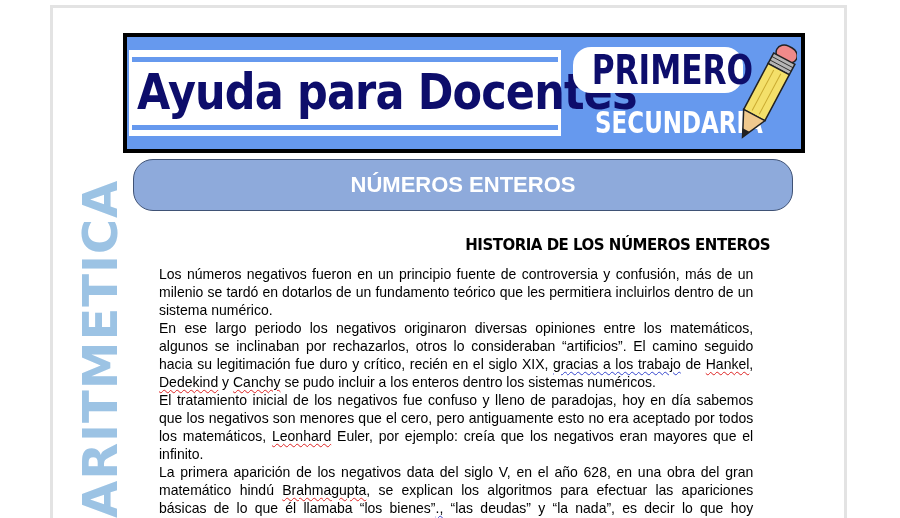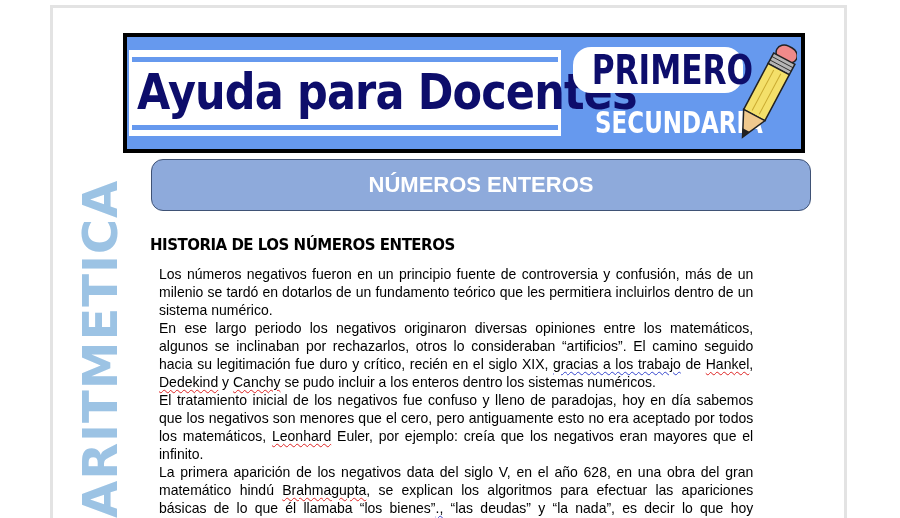--- a/index.html
+++ b/index.html
@@ -47,41 +47,41 @@
     .grade-secondary {
       position: absolute; left: 446px; top: 66px; width: 170px; height: 38px;
       font-family: "DejaVu Sans", sans-serif; font-weight: bold; font-size: 31px;
       color: #ffffff; text-align: center; line-height: 38px;
       transform: scaleX(0.74); white-space: nowrap;
     }
     .pencil { position: absolute; left: 608px; top: 2px; width: 62px; height: 108px; }
 
     
     .topic-box {
-      position: absolute; left: 151px; top: 159px; width: 660px; height: 52px;
-      background: #8eaadb; border: 1.5px solid #3f5275; border-radius: 12px;
+      position: absolute; left: 133px; top: 159px; width: 660px; height: 52px;
+      background: #8eaadb; border: 1.5px solid #3f5275; border-radius: 20px;
     }
     .topic-title {
       position: absolute; left: 0; top: 0; width: 100%; height: 100%;
       color: #ffffff; font-weight: bold; font-size: 22px; text-align: center; line-height: 50px;
       font-family: "Liberation Sans", sans-serif;
     }
 
     
     .subject-vertical {
       position: absolute; left: 70px; top: 518px; width: 320px; height: 60px;
       transform: rotate(-90deg); transform-origin: left top;
       font-family: "DejaVu Sans", sans-serif; font-weight: bold; font-size: 48px;
       color: #9cc3e4; line-height: 60px; white-space: nowrap; letter-spacing: 1px;
       text-align: right;
     }
 
     
     .section-heading {
-      position: absolute; left: 150px; top: 236px; width: 620px; text-align: left;
+      position: absolute; left: 150px; top: 236px; width: 620px; text-align: right;
       font-family: "DejaVu Sans", sans-serif; font-weight: bold; font-size: 15px;
       color: #000; letter-spacing: -0.5px;
     }
     .body-text {
       position: absolute; left: 159px; top: 265px; width: 594px;
       font-family: "Liberation Sans", sans-serif; font-size: 14.6px; line-height: 18px;
       color: #000; text-align: justify; transform: scaleX(0.96); transform-origin: left top;
       width: 619px;
     }
     .body-text p { margin: 0; }

